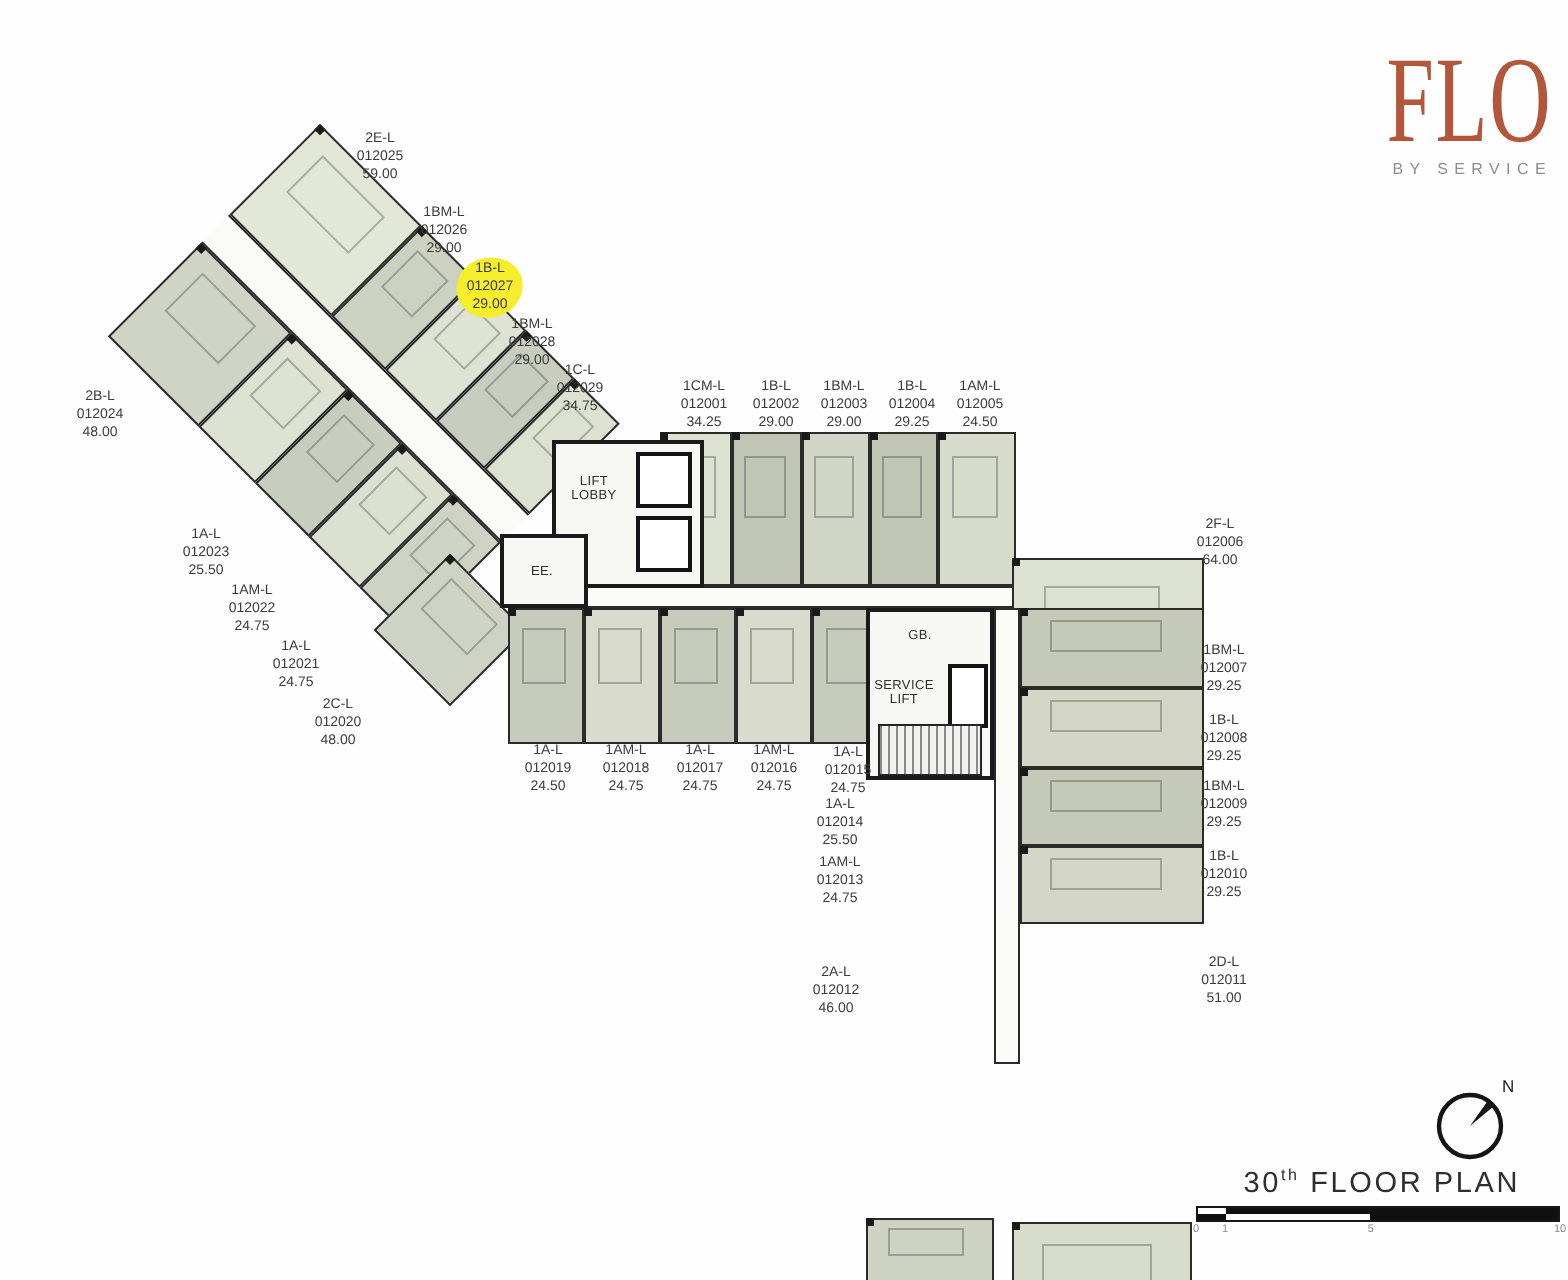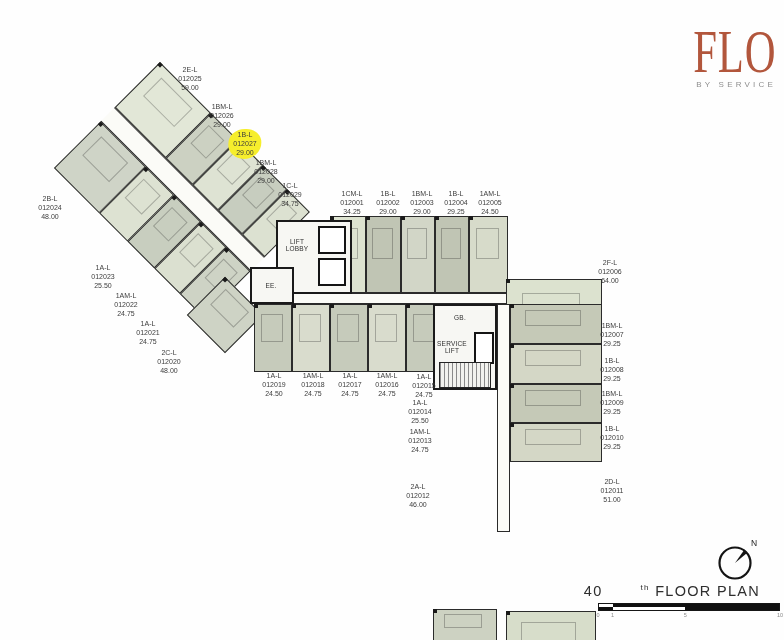--- a/index.html
+++ b/index.html
@@ -23,21 +23,21 @@
   .ulabel{position:absolute;transform:translate(-50%,-50%);text-align:center;font-size:7px;
           line-height:1.25;color:#3c3c3c;white-space:nowrap;z-index:7;}
   .ulabel span{display:block;}
   .ulabel.hl{border-radius:52% 46% 55% 48%;padding:2px 5px;z-index:8;}
   .logo{position:absolute;top:22px;right:8px;text-align:right;z-index:9;}
   .logo-text{font-family:"Liberation Serif", serif;font-size:52px;line-height:.95;font-weight:500;
              letter-spacing:1px;transform:scale(.82,1.18);transform-origin:top right;}
   .logo-sub{font-size:8px;letter-spacing:3.2px;margin-top:9px;}
   .titleblock{position:absolute;right:0;bottom:0;width:260px;height:100px;z-index:9;}
   .fp-title{position:absolute;right:24px;top:43px;font-size:14.5px;letter-spacing:1.3px;color:#2e2e2e;white-space:nowrap;}
-  .fp-title sup{font-size:8px;margin-left:38px;}
+  .fp-title sup{font-size:8px;}
   .compass{position:absolute;right:20px;top:-4px;}
   .scalebar{position:absolute;right:4px;top:63px;width:182px;}
   .sb-bar{height:8px;border:1px solid #161616;display:flex;flex-direction:column;box-sizing:border-box;}
   .sb-row{flex:1;display:flex;}
   .sb-row i{display:block;height:100%;}
   .sb-b{background:#101010;} .sb-w{background:#ffffff;}
   .sb-ticks{position:relative;height:9px;}
   .sb-ticks span{position:absolute;top:1px;transform:translateX(-50%);font-size:5.5px;color:#8a8a8a;}
 </style>
 </head>
@@ -262,21 +262,21 @@
     <div class="logo-text" style="color: rgb(178, 86, 60);">FLO</div>
     <div class="logo-sub" style="color: rgb(142, 142, 142);">BY SERVICE</div>
   </div>
 
   <div class="titleblock">
     <svg class="compass" width="54" height="50" viewBox="0 0 54 50">
       <circle cx="25" cy="27" r="15.5" fill="none" stroke="#141414" stroke-width="2.2"></circle>
       <polygon points="25,27 34.5,13.5 37,17" fill="#141414"></polygon>
       <text x="41" y="10" font-size="8.5" fill="#222">N</text>
     </svg>
-    <div class="fp-title"><span>40</span><sup>th</sup> <span>FLOOR PLAN</span></div>
+    <div class="fp-title"><span>30</span><sup>th</sup> <span>FLOOR PLAN</span></div>
     <div class="scalebar">
       <div class="sb-bar">
         <div class="sb-row">
           <i class="sb-w" style="width:8%;"></i>
             <i class="sb-b" style="width:40%;"></i>
             <i class="sb-b" style="width:52%;"></i>
         </div>
         <div class="sb-row">
           <i class="sb-b" style="width:8%;"></i>
             <i class="sb-w" style="width:40%;"></i>

